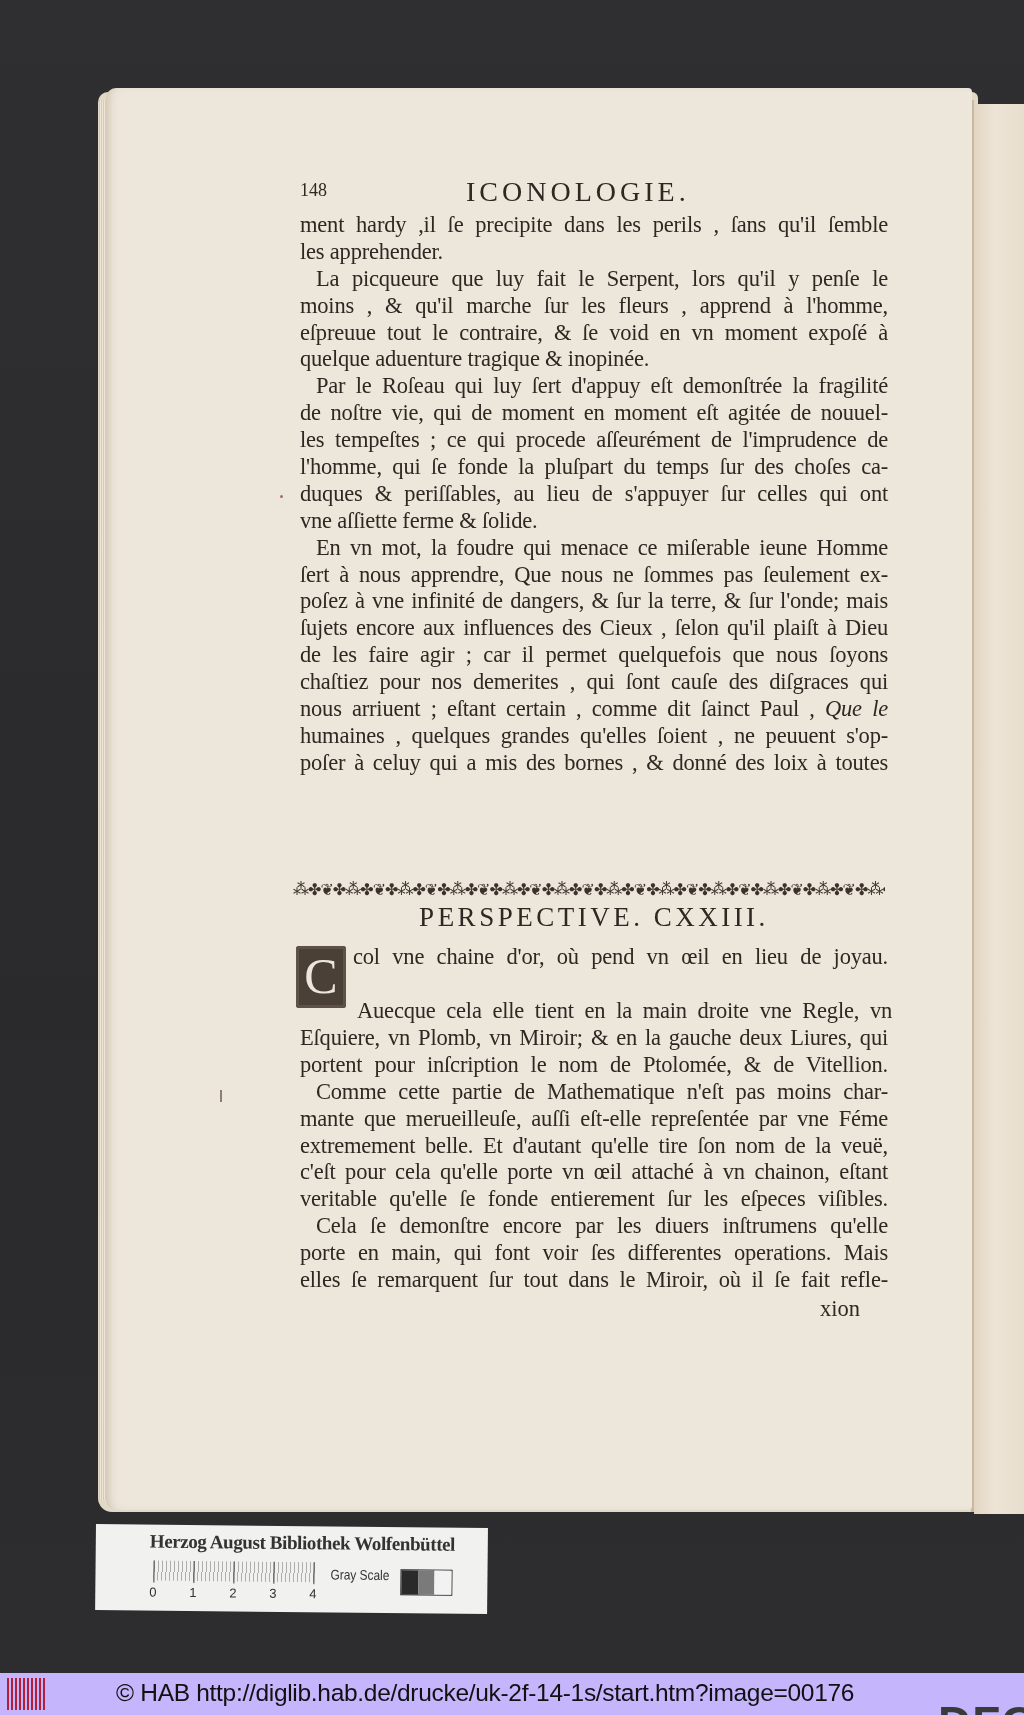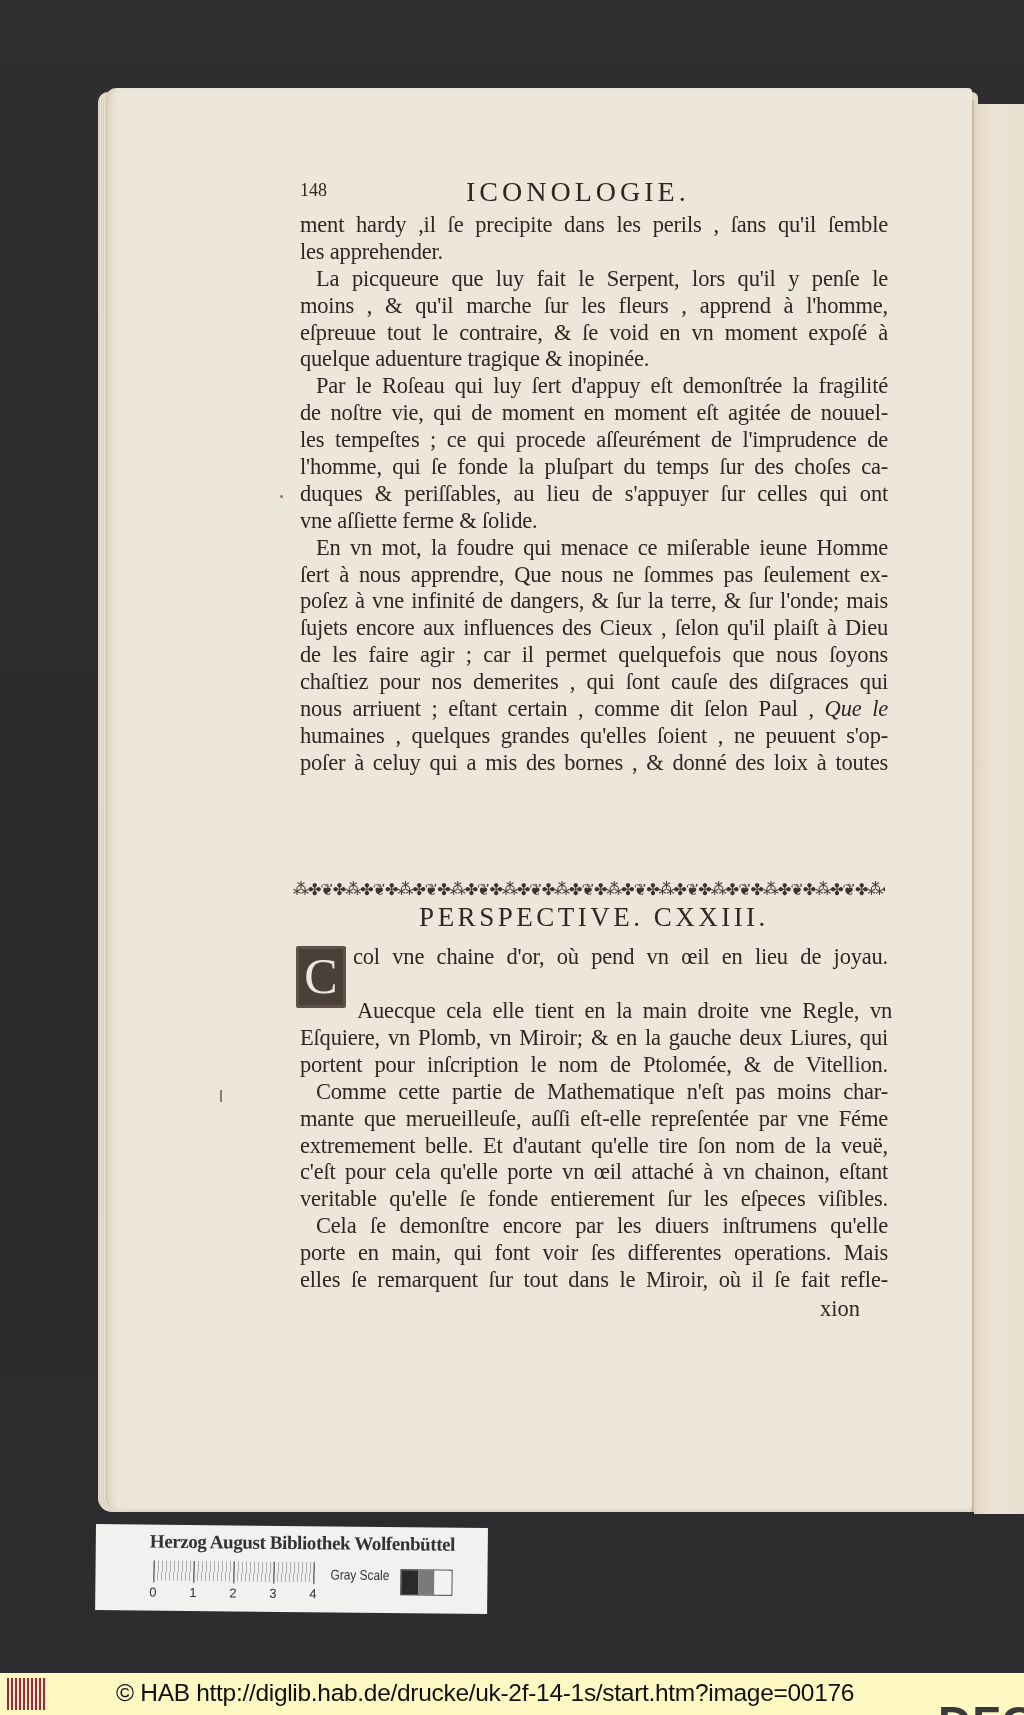--- a/index.html
+++ b/index.html
@@ -50,21 +50,21 @@
   .ruler { position:absolute; left:58px; top:36px; width:162px; height:20px;
     background:repeating-linear-gradient(90deg,#777 0 1px,transparent 1px 4px); opacity:.55; }
   .ruler-major { position:absolute; top:36px; width:1px; height:22px; background:#444; }
   .ruler-num { position:absolute; top:60px; font-family:"Liberation Sans",sans-serif; font-size:13px; color:#333; }
   .gray-label { position:absolute; left:235px; top:40px; font-family:"Liberation Sans",sans-serif;
     font-size:14px; color:#333; transform:scaleX(0.85); transform-origin:left; }
   .gray-scale { position:absolute; left:305px; top:42px; width:50px; height:24px; border:1px solid #222;
     display:flex; }
   .gray-scale span { flex:1; }
 
-  .footer { position:absolute; left:0; top:1673px; width:1024px; height:42px; background:#fef9c3; }
+  .footer { position:absolute; left:0; top:1673px; width:1024px; height:42px; background:#c4b5fd; }
   .hab-logo { position:absolute; left:7px; top:5px; width:38px; height:32px;
     background:repeating-linear-gradient(90deg,#b0203a 0 2px,transparent 2px 4px); }
   .footer-text { position:absolute; left:116px; top:6px; font-family:"Liberation Sans",sans-serif;
     font-size:24.5px; color:#111; white-space:nowrap; letter-spacing:-0.3px; }
   .dfg-logo { position:absolute; left:938px; top:3px; font-family:"Liberation Sans",sans-serif;
     font-weight:bold; font-size:46px; color:#3a3a3a; letter-spacing:1px;margin-top:20px; }
 </style>
 </head>
 <body>
 
@@ -96,21 +96,21 @@
   <span class="line">l'homme, qui ſe fonde la pluſpart du temps ſur des choſes ca-</span>
   <span class="line">duques &amp; periſſables, au lieu de s'appuyer ſur celles qui ont</span>
   <span class="line last">vne aſſiette ferme &amp; ſolide.</span>
 
   <span class="line indent">En vn mot, la foudre qui menace ce miſerable ieune Homme</span>
   <span class="line">ſert à nous apprendre, Que nous ne ſommes pas ſeulement ex-</span>
   <span class="line">poſez à vne infinité de dangers, &amp; ſur la terre, &amp; ſur l'onde; mais</span>
   <span class="line">ſujets encore aux influences des Cieux , ſelon qu'il plaiſt à Dieu</span>
   <span class="line">de les faire agir ; car il permet quelquefois que nous ſoyons</span>
   <span class="line">chaſtiez pour nos demerites , qui ſont cauſe des diſgraces qui</span>
-  <span class="line"><span>nous arriuent ; eſtant certain , comme dit ſelon Paul ,</span> <span class="italic">Que le</span></span>
+  <span class="line"><span>nous arriuent ; eſtant certain , comme dit ſainct Paul ,</span> <span class="italic">Que le</span></span>
   <span class="line">humaines , quelques grandes qu'elles ſoient , ne peuuent s'op-</span>
   <span class="line">poſer à celuy qui a mis des bornes , &amp; donné des loix à toutes</span>
 </div>
 
 <div class="margin-dot"></div>
 <div class="margin-mark"></div>
 
 <div class="ornament">⁂✤❦✤⁂✤❦✤⁂✤❦✤⁂✤❦✤⁂✤❦✤⁂✤❦✤⁂✤❦✤⁂✤❦✤⁂✤❦✤⁂✤❦✤⁂✤❦✤⁂✤❦✤⁂✤</div>
 <div class="section-title">PERSPECTIVE. CXXIII.</div>
 

